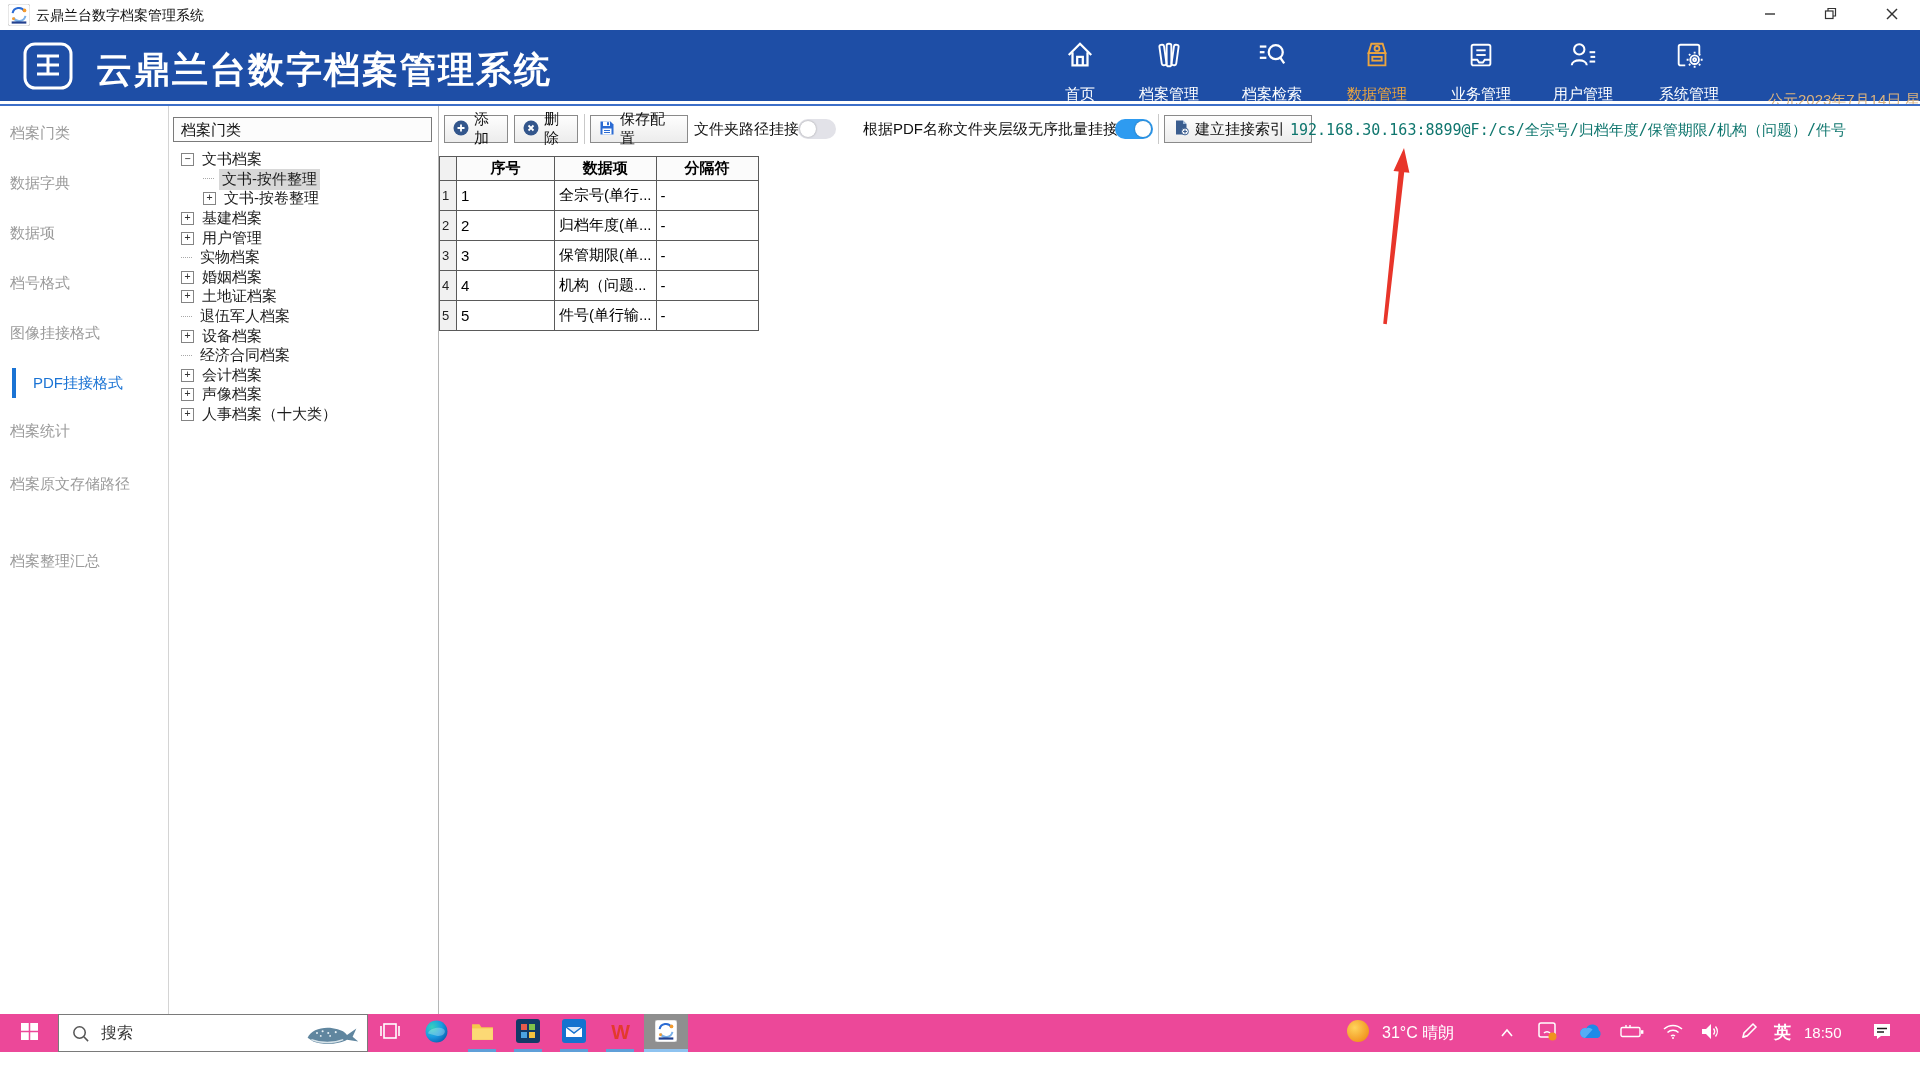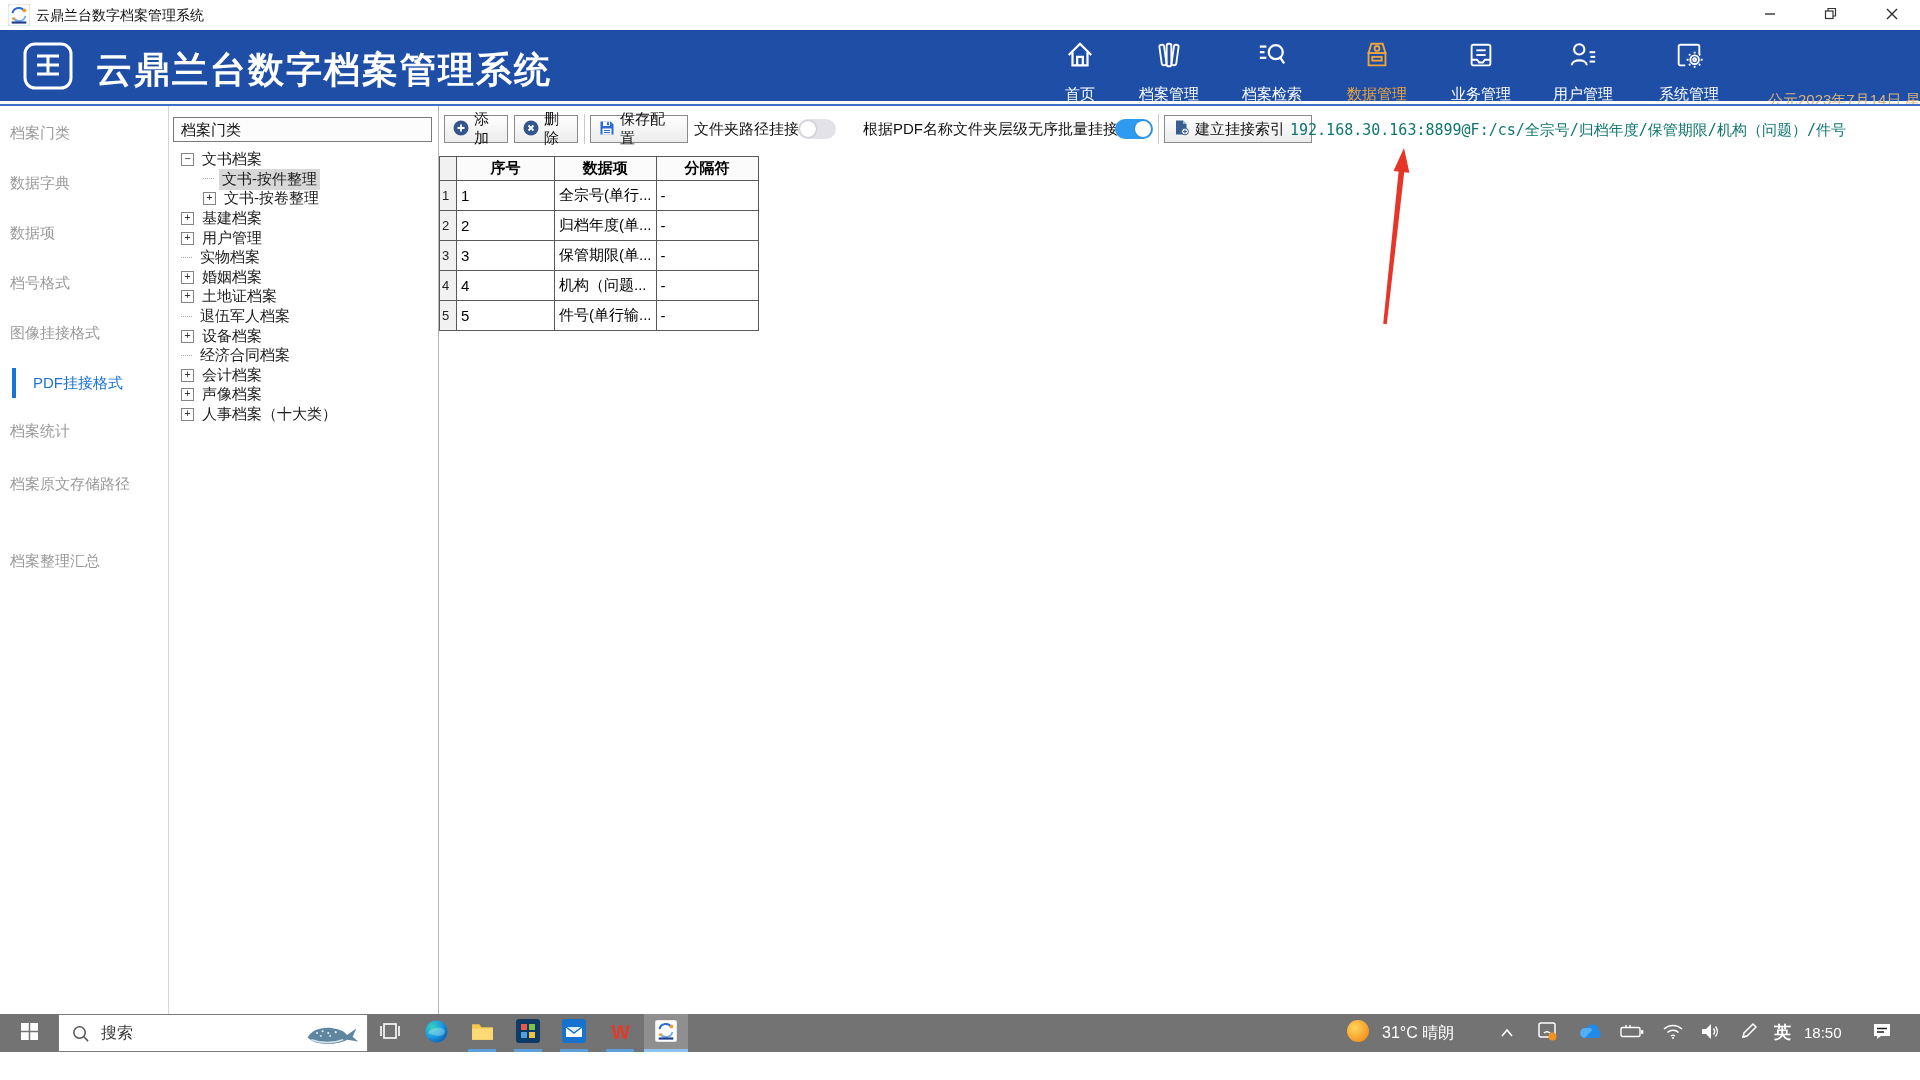--- a/index.html
+++ b/index.html
@@ -73,21 +73,21 @@
   #grid th,#grid td{border:1px solid #5a5a5a;font-size:15px;padding:0 4px;overflow:hidden;white-space:nowrap;box-sizing:border-box;}
   #grid th{height:24px;font-weight:bold;background:#fbfbfb;color:#000;}
   #grid td{height:30px;color:#000;background:#fff;}
   #grid .gut{width:17px;background:#f1f1f1;padding:0 2px;font-size:13px;color:#222;}
   #grid .c1{width:98px;margin-top:32px;} #grid .c2{width:101px;} #grid .c3{width:102px;}
 
   
   #arrow{left:0;top:0;width:1920px;height:1080px;pointer-events:none;}
 
   
-  #taskbar{left:0;top:1014px;width:1920px;height:38px;background:#737373;}
+  #taskbar{left:0;top:1014px;width:1920px;height:38px;background:#ec4899;}
   #startbtn{left:0;top:0;width:58px;height:38px;display:flex;align-items:center;justify-content:center;cursor:pointer;}
   #searchbox{left:58px;top:0;width:310px;height:38px;background:#ffffff;border:1px solid #7a7a7a;box-sizing:border-box;cursor:text;}
   #searchbox .mag{position:absolute;left:12px;top:9px;}
   #searchbox .ph{position:absolute;left:42px;top:0;line-height:36px;font-size:16px;color:#3a3a3a;}
   #searchbox .whale{position:absolute;right:4px;top:4px;}
   .tb-app{position:absolute;top:0;width:44px;height:38px;display:flex;align-items:center;justify-content:center;cursor:pointer;}
   .tb-app.active{background:#8f8f8f;}
   .tb-app .openline{position:absolute;left:8px;right:8px;bottom:0;height:3px;background:#5f9fd8;}
   .tb-app.active .openline{left:0;right:0;background:#8ec3f0;}
   .tray-item{position:absolute;top:0;height:38px;display:flex;align-items:center;cursor:pointer;}

